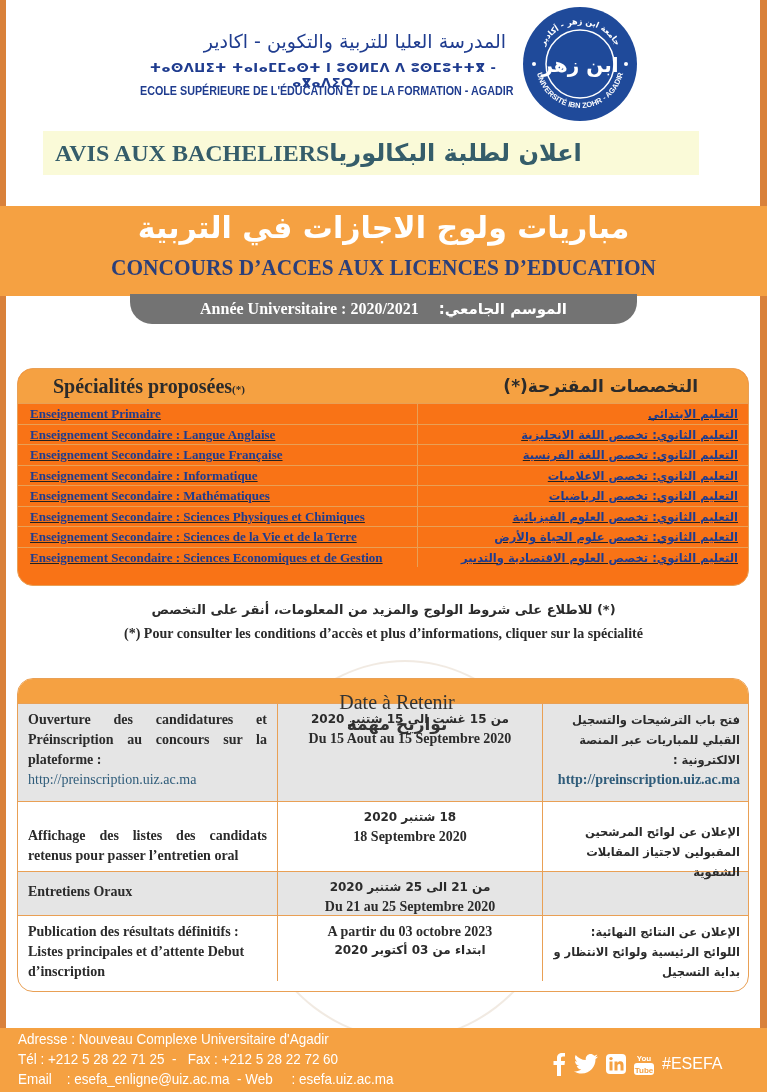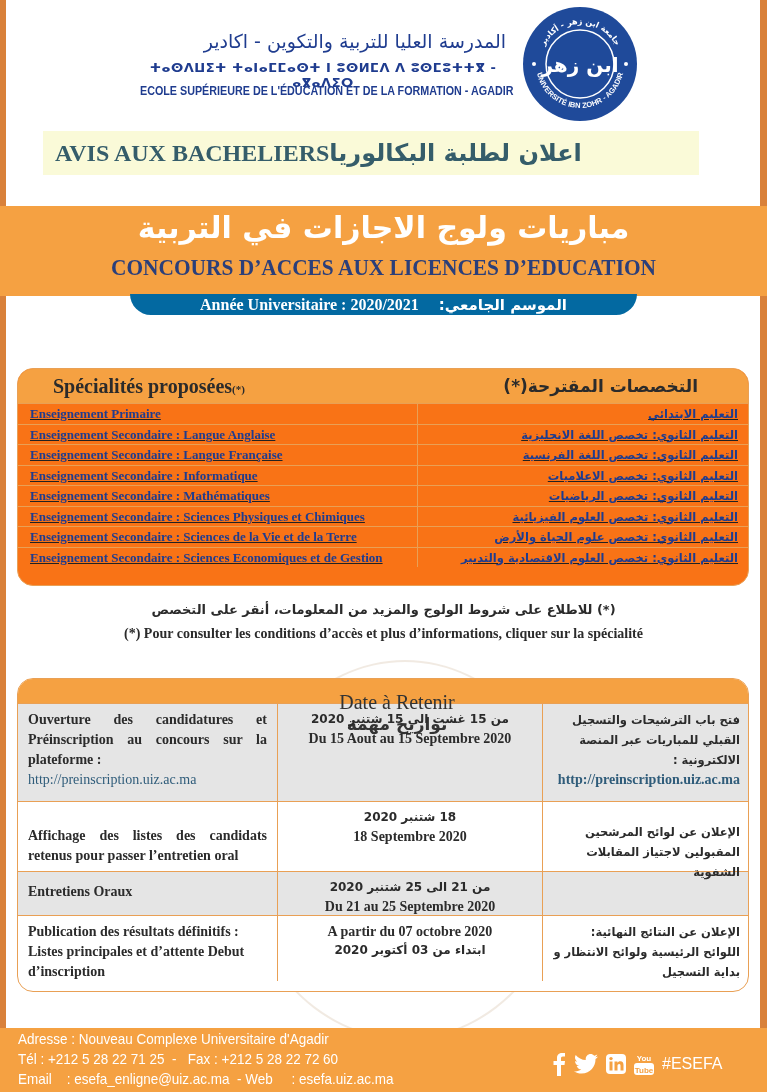--- a/index.html
+++ b/index.html
@@ -25,21 +25,21 @@
   .avis-fr { font-family: "Liberation Serif", serif; font-weight: bold; font-size: 24px; color: #355d6a; }
   .avis-ar { font-family: "DejaVu Sans", sans-serif; font-weight: bold; font-size: 24px; color: #355d6a; direction: rtl; }
 
   
   .title-band { position: absolute; left: 0; top: 206px; width: 767px; height: 90px; background: #f5a142; }
   .title-ar { position: absolute; left: 0; top: 210px; width: 767px; text-align: center; direction: rtl;
     font-family: "DejaVu Sans", sans-serif; font-weight: bold; font-size: 30px; color: #ffffff; }
   .title-fr { position: absolute; left: 0; top: 255px; width: 767px; text-align: center;
     font-family: "Liberation Serif", serif; font-weight: bold; font-size: 23px; color: #2b3f7a; transform: scaleX(0.93); }
 
-  .year-pill { position: absolute; left: 130px; top: 294px; width: 507px; height: 21px; background: #0369a1;
+  .year-pill { position: absolute; left: 130px; top: 294px; width: 507px; height: 30px; background: #737373;
     border-radius: 0 0 22px 22px; display: flex; align-items: center; justify-content: center; gap: 20px; }
   .year-ar { font-family: "DejaVu Sans", sans-serif; font-weight: bold; font-size: 15px; color: #ffffff; direction: rtl; }
   .year-fr { font-family: "Liberation Serif", serif; font-weight: bold; font-size: 16px; color: #ffffff; }
 
   
   .spec-box { position: absolute; left: 17px; top: 368px; width: 732px; height: 218px;
     border: 1.5px solid #e9a055; border-radius: 16px; overflow: hidden; background: #f97316; }
   .spec-head { height: 34px; background: #f5a142; display: flex; justify-content: space-between; align-items: center; padding: 0 50px 0 35px; }
   .spec-head-fr { font-family: "Liberation Serif", serif; font-weight: bold; font-size: 20px; color: #2b2b2b; }
   .spec-head-fr small { font-size: 11px; }
@@ -199,21 +199,21 @@
       <div class="drow hl" style="height: 44px;">
         <div class="dc1" style="padding-top: 10px;"><span>Entretiens Oraux</span></div>
         <div class="dc2">
           <div class="ar">من 21 الى 25 شتنبر 2020</div>
           <div>Du 21 au 25 Septembre 2020</div>
         </div>
       </div>
       <div class="drow" style="height: 66px;">
         <div class="dc1" style="text-align: left;"><span>Publication des résultats définitifs : Listes principales et d’attente Debut d’inscription</span></div>
         <div class="dc2">
-          <div>A partir du 07 octobre 2020</div>
+          <div>A partir du 03 octobre 2023</div>
           <div class="ar">ابتداء من 03 أكتوبر 2020</div>
         </div>
         <div class="dc3"><span>الإعلان عن النتائج النهائية: اللوائح الرئيسية ولوائح الانتظار و بداية التسجيل</span></div>
       </div>
     </div>
 </div>
 
 <div class="footer"></div>
 <div class="footer-text">
   <div class="footer-line">Adresse : Nouveau Complexe Universitaire d'Agadir</div>

